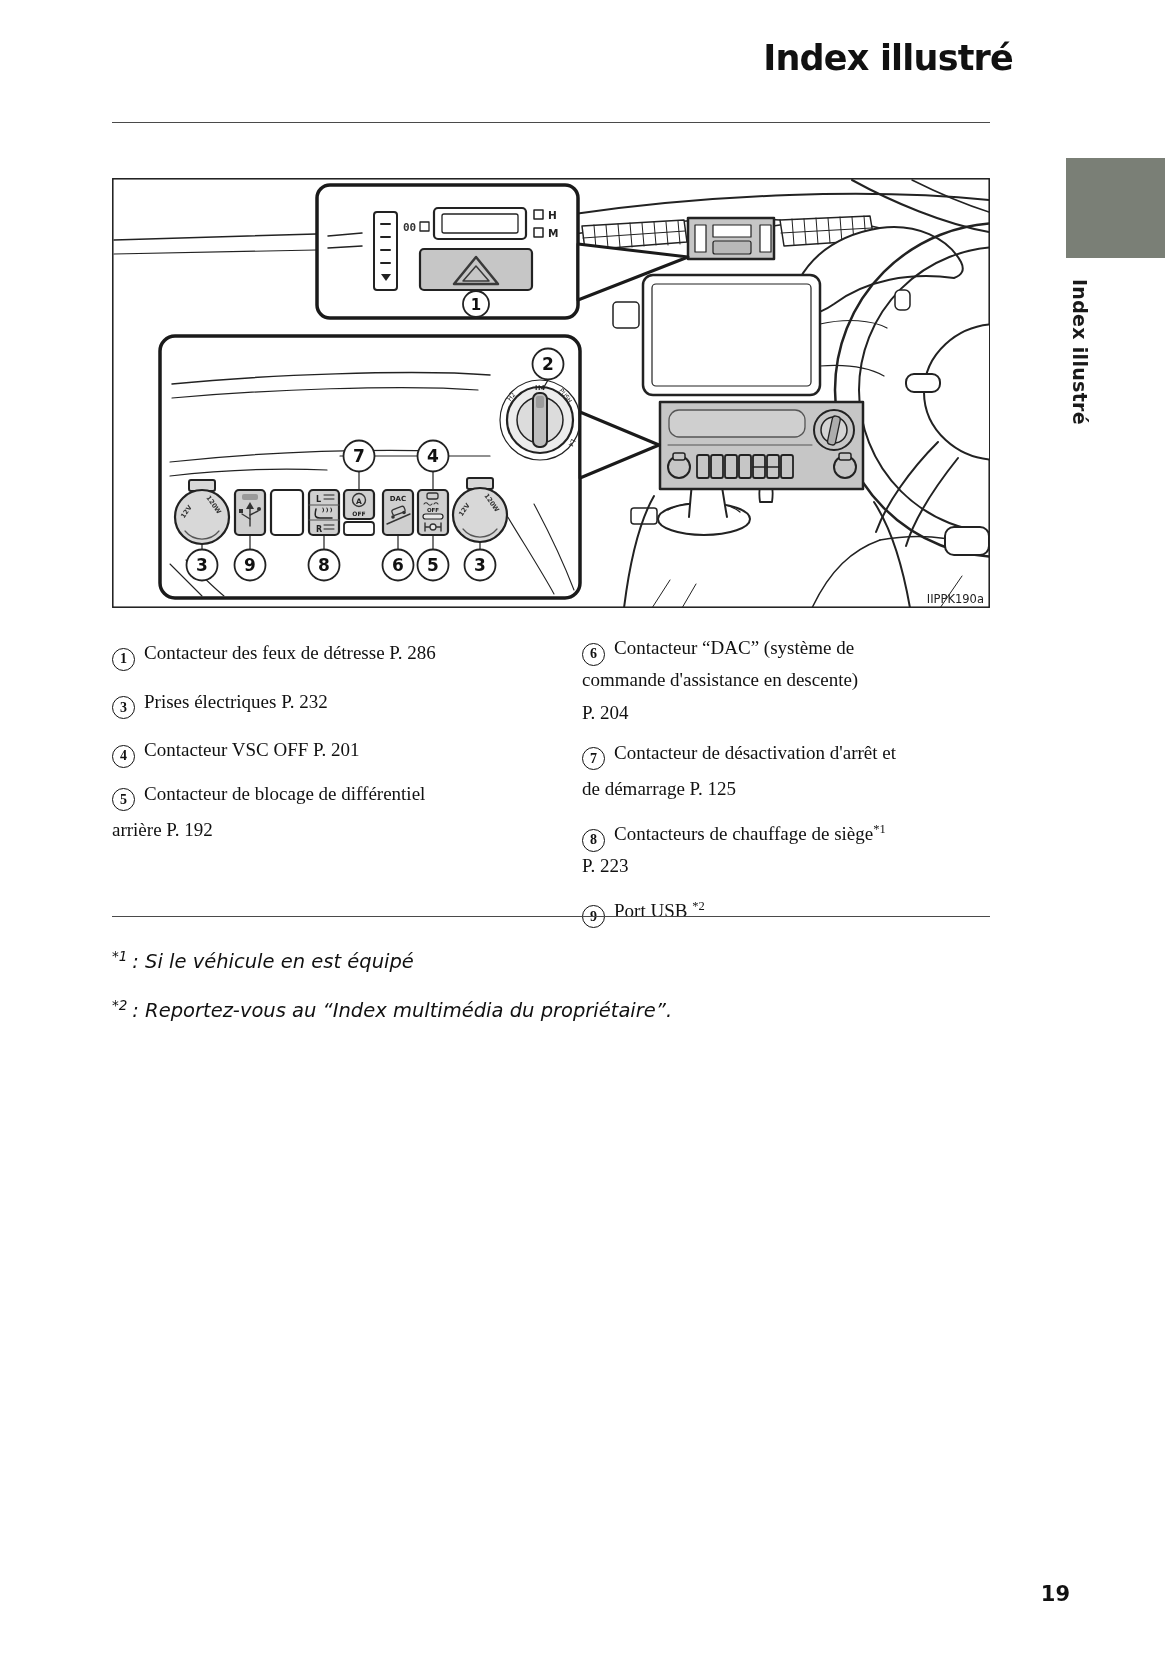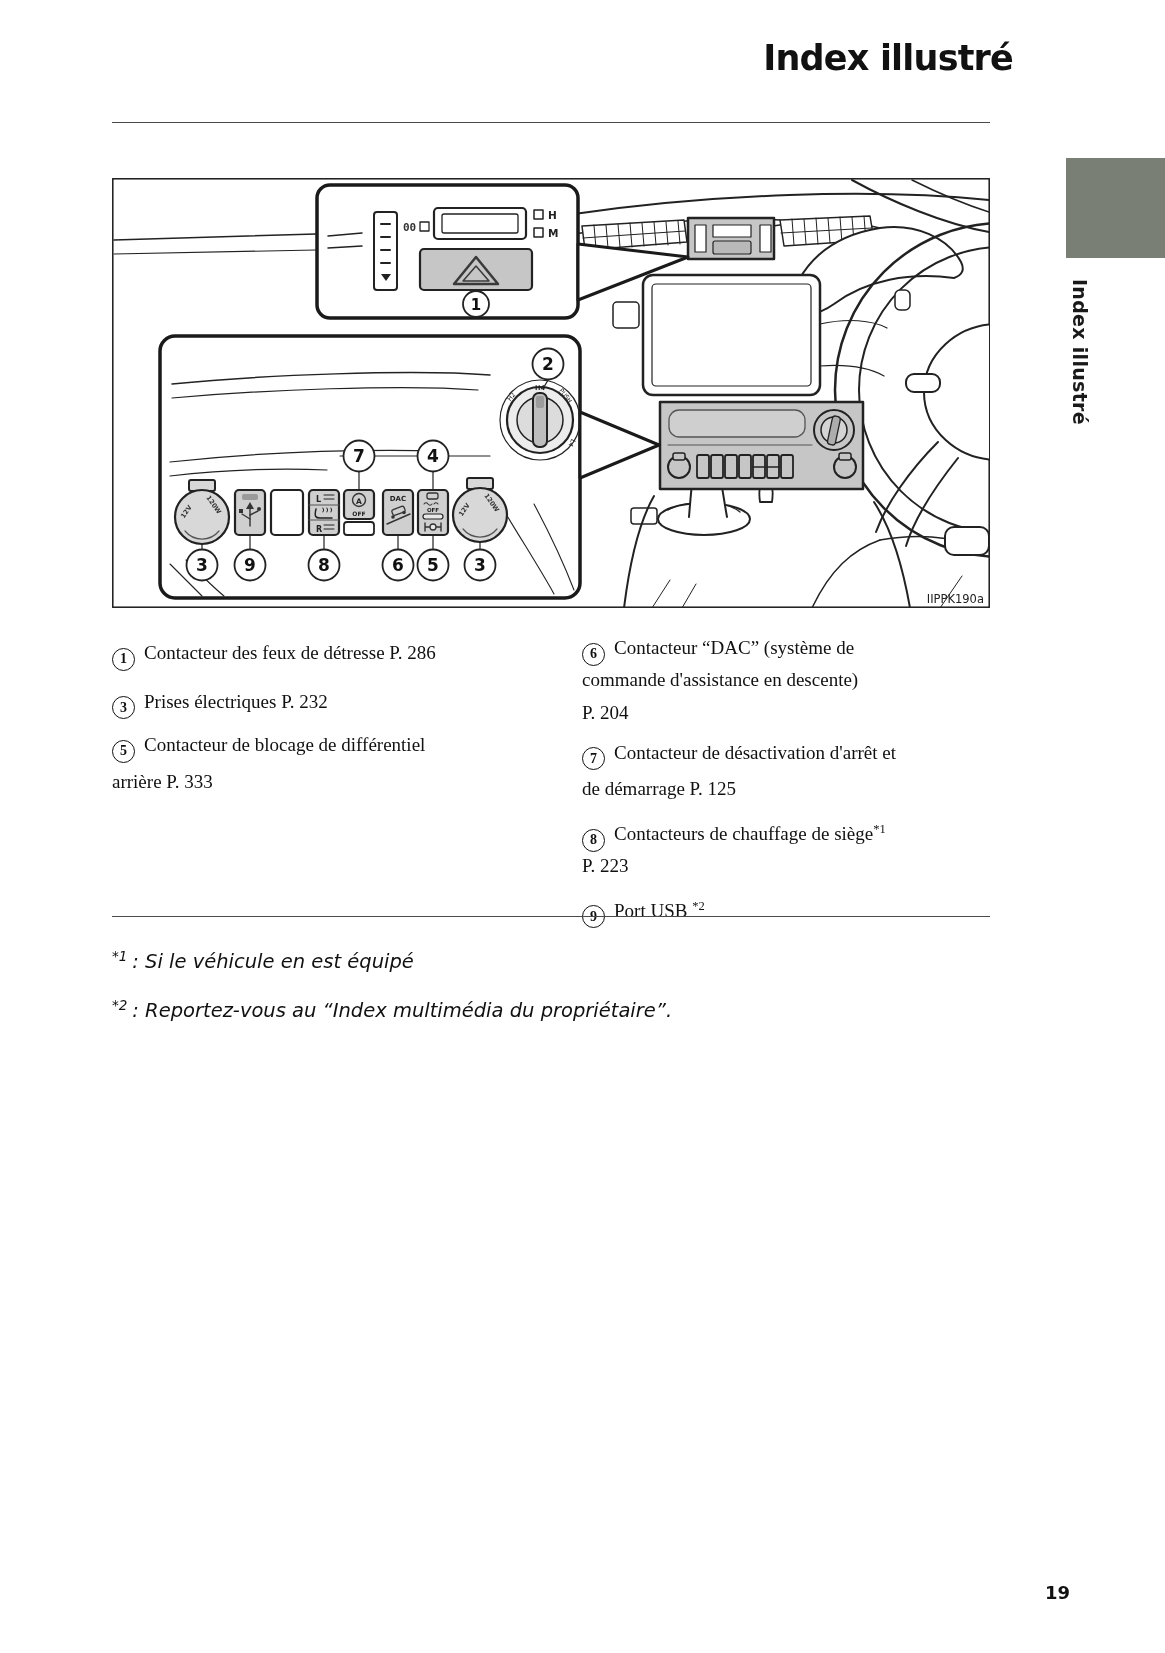--- a/index.html
+++ b/index.html
@@ -19,21 +19,21 @@
   .item { margin:0 0 12px 0; font-size:19px; line-height:28px;font-family:Liberation Serif, serif; }
   .cnum { display:inline-flex; width:23px; height:23px; border:1.7px solid #111; border-radius:50%;
           align-items:center; justify-content:center; font-size:14px; font-weight:700;
           margin-right:9px; vertical-align:-4px; box-sizing:border-box; background:#fff; }
   .itext { white-space:pre; }
   .sup { font-size:12.5px; vertical-align:7px; }
   .footnotes { position:absolute; left:112px; top:942px; font-size:19.5px; line-height:29px; }
   .fn { margin:0 0 15px 0;font-style:italic; }
   .fn .sup { font-size:13.5px; vertical-align:7px; }
   .fn-text { margin-left:5px; }
-  .page-num { position:absolute; top:1582px; right:118px; font-size:18px; font-weight:700; }
+  .page-num { position:absolute; top:1582px; right:118px; font-size:21px; font-weight:700; }
 </style>
 </head>
 <body>
 
 <div class="page">
 
   <div class="title">Index illustré</div>
   <div class="rule rule1"></div>
   <div class="side-tab"></div>
   <div class="side-label">Index illustré</div>
@@ -259,22 +259,23 @@
 
         <text x="872" y="425" text-anchor="end" font-size="11.5" fill="#222" stroke="none">IIPPK190a</text>
       </g>
     </svg>
   </div>
 
   <div class="legend">
     <div class="col">
       <p class="item"><span class="cnum">1</span><span class="itext">Contacteur des feux de détresse P. 286</span><span class="sup"></span><span class="itext"></span></p>
       <p class="item"><span class="cnum">3</span><span class="itext">Prises électriques P. 232</span><span class="sup"></span><span class="itext"></span></p>
+      <p class="item"><span class="cnum">4</span><span class="itext">Contacteur VSC OFF P. 201</span><span class="sup"></span><span class="itext"></span></p>
       <p class="item"><span class="cnum">5</span><span class="itext">Contacteur de blocage de différentiel
-arrière P. 333</span><span class="sup"></span><span class="itext"></span></p>
+arrière P. 192</span><span class="sup"></span><span class="itext"></span></p>
     </div>
     <div class="col">
       <p class="item"><span class="cnum">6</span><span class="itext">Contacteur “DAC” (système de
 commande d'assistance en descente)
 P. 204</span><span class="sup"></span><span class="itext"></span></p>
       <p class="item"><span class="cnum">7</span><span class="itext">Contacteur de désactivation d'arrêt et
 de démarrage P. 125</span><span class="sup"></span><span class="itext"></span></p>
       <p class="item"><span class="cnum">8</span><span class="itext">Contacteurs de chauffage de siège</span><span class="sup">*1</span><span class="itext">
 P. 223</span></p>
       <p class="item"><span class="cnum">9</span><span class="itext">Port USB </span><span class="sup">*2</span><span class="itext"></span></p>

